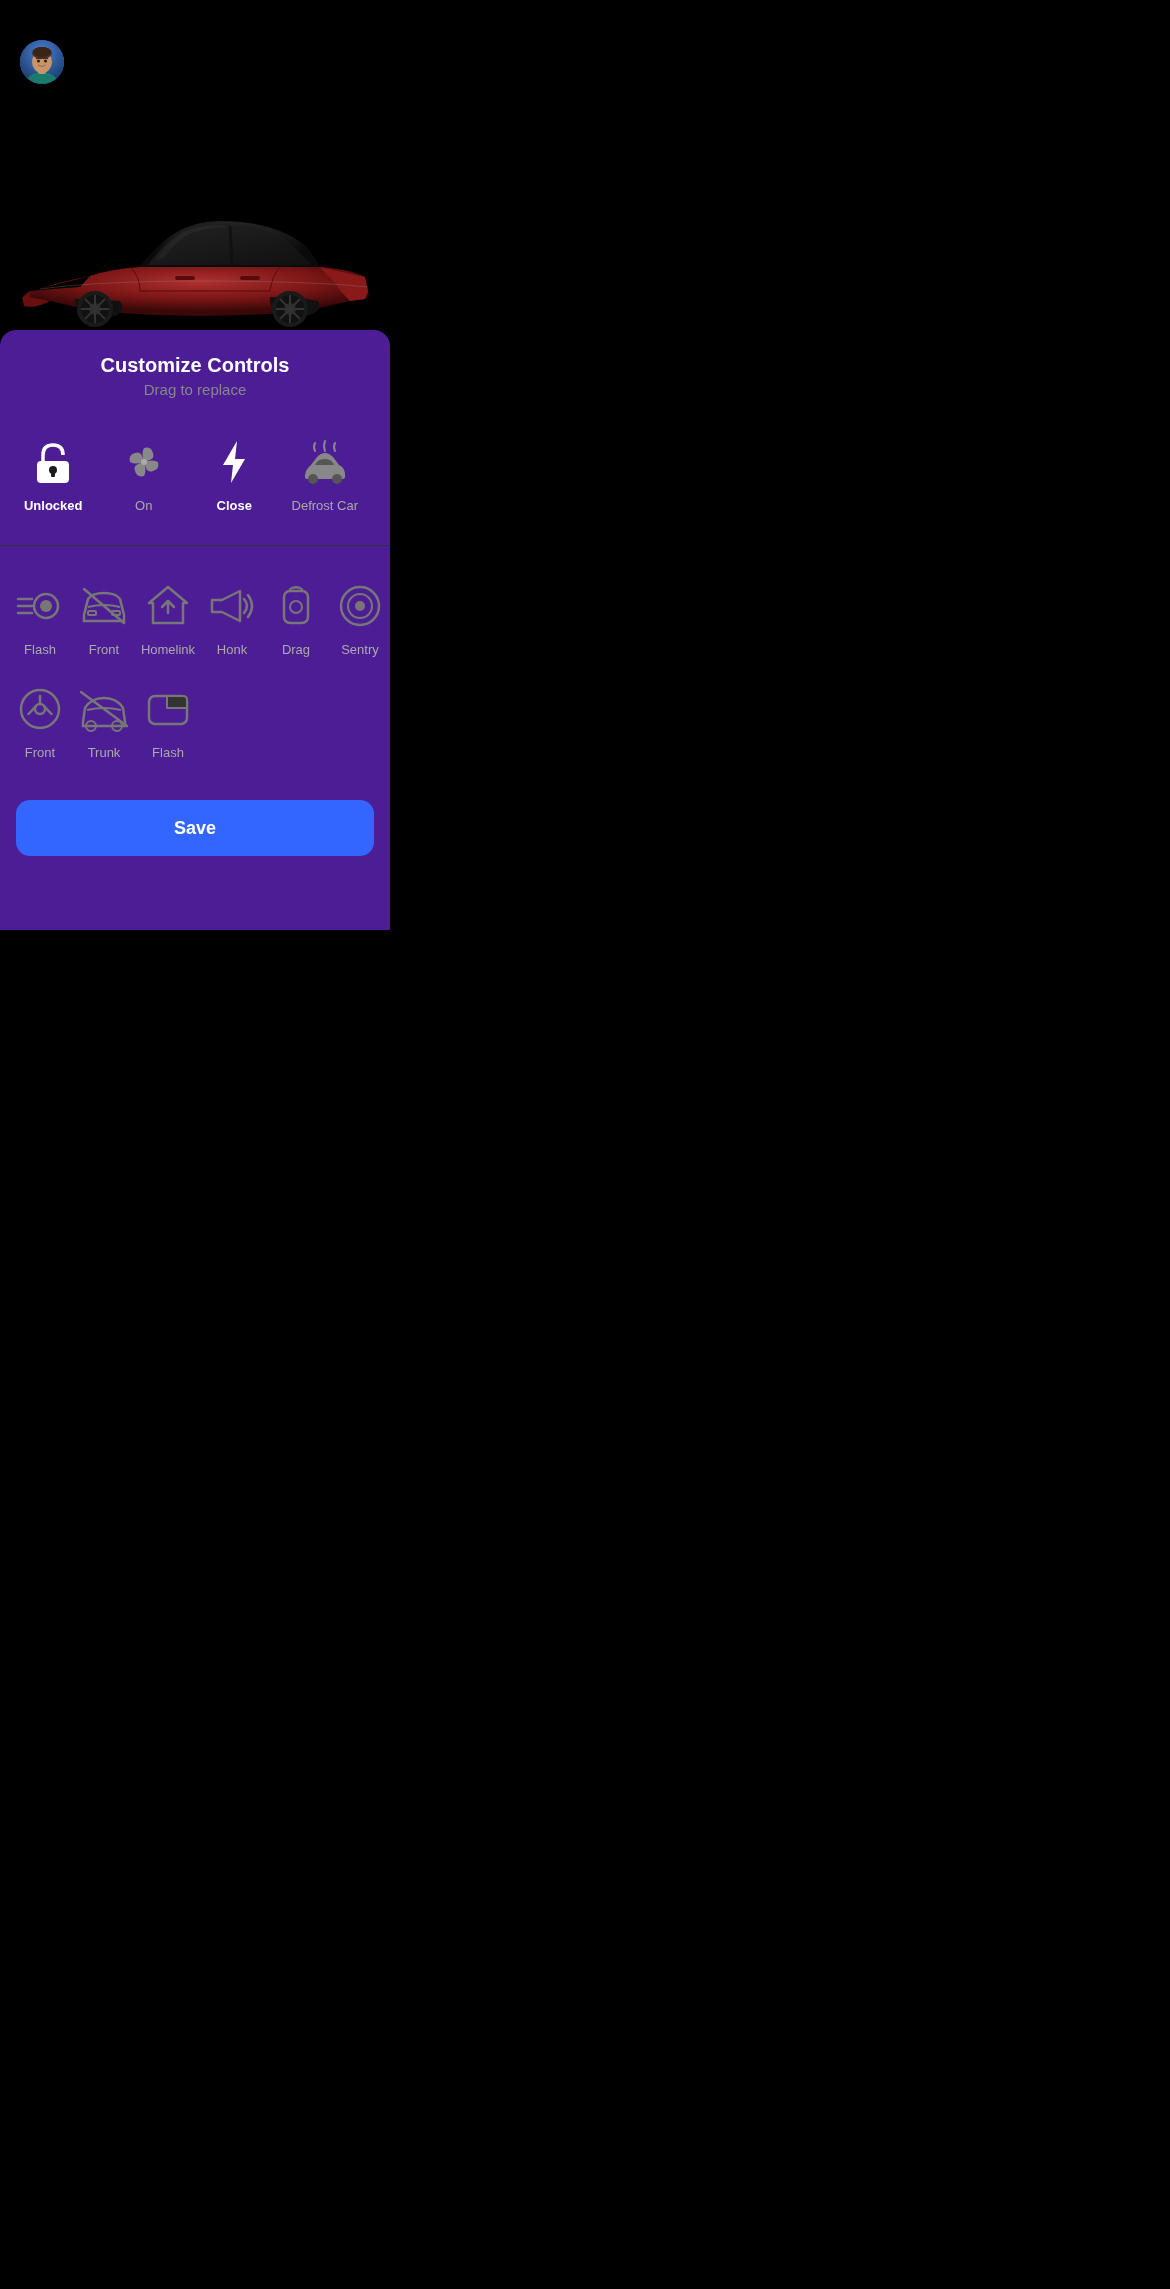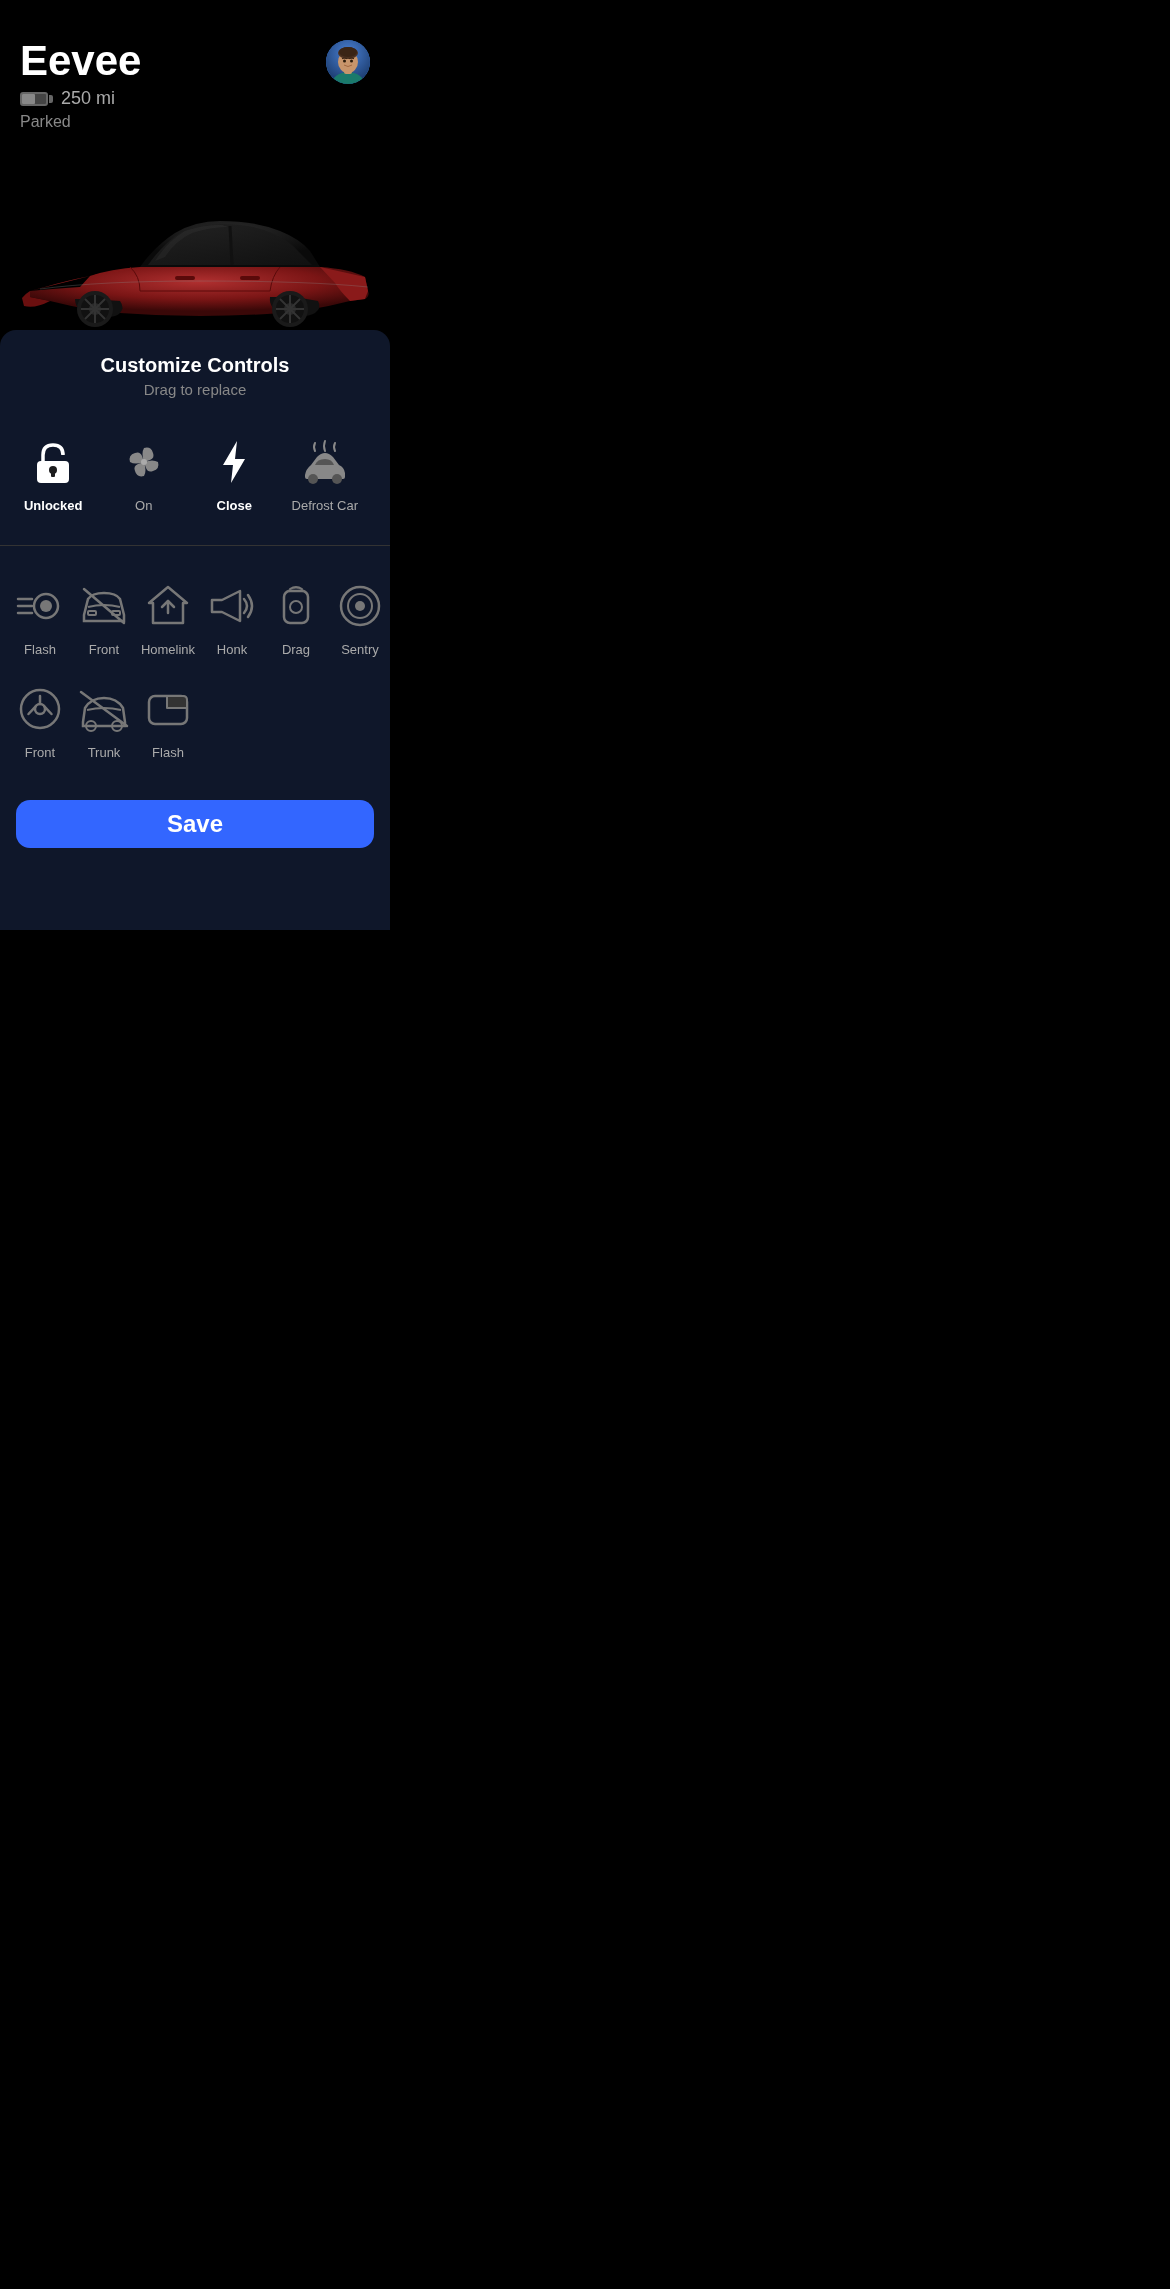--- a/index.html
+++ b/index.html
@@ -113,21 +113,21 @@
     .car-svg-container {
       position: absolute;
       bottom: 0;
       left: 50%;
       transform: translateX(-50%);
       width: 100%;
     }
 
     
     .bottom-sheet {
-      background: #0f172a;
+      background: #4c1d95;
       border-radius: 16px 16px 0 0;
       padding: 24px 0 0 0;
       min-height: 600px;
     }
 
     .sheet-title {
       text-align: center;
       font-size: 20px;
       font-weight: 700;
       color: #fff;
@@ -190,53 +190,40 @@
     }
 
     
     .save-btn-container {
       padding: 20px 16px 32px 16px;
       margin-top: 8px;
     }
 
     .save-btn {
       width: 100%;
-      height: 48px;
+      height: 56px;
       background: #3366FF;
       border: none;
       border-radius: 14px;
-      font-size: 24px;
+      font-size: 18px;
       font-weight: 600;
       color: #fff;
       cursor: pointer;
     }
 
     
     svg {
       overflow: visible;
     }
   </style>
 </head>
 <body>
 
 <div class="header">
   <div class="header-top">
-    <div>
-      <div class="car-name">Eevee</div>
-      <div class="battery-row">
-        <div class="battery-icon">
-          <div class="battery-body">
-              <div class="battery-fill"></div>
-            </div>
-          <div class="battery-tip"></div>
-        </div>
-        <span class="mileage">250 mi</span>
-      </div>
-      <div class="status-text">Parked</div>
-    </div>
     <div class="avatar">
       <svg viewBox="0 0 44 44" xmlns="http://www.w3.org/2000/svg">
         <circle cx="22" cy="22" r="22" fill="#2a5298"></circle>
 
         <circle cx="22" cy="22" r="22" fill="url(#avatarBg)"></circle>
         <defs>
           <radialGradient id="avatarBg" cx="50%" cy="30%" r="70%">
             <stop offset="0%" stop-color="#4a80d4"></stop>
             <stop offset="100%" stop-color="#1a3a6b"></stop>
           </radialGradient>

